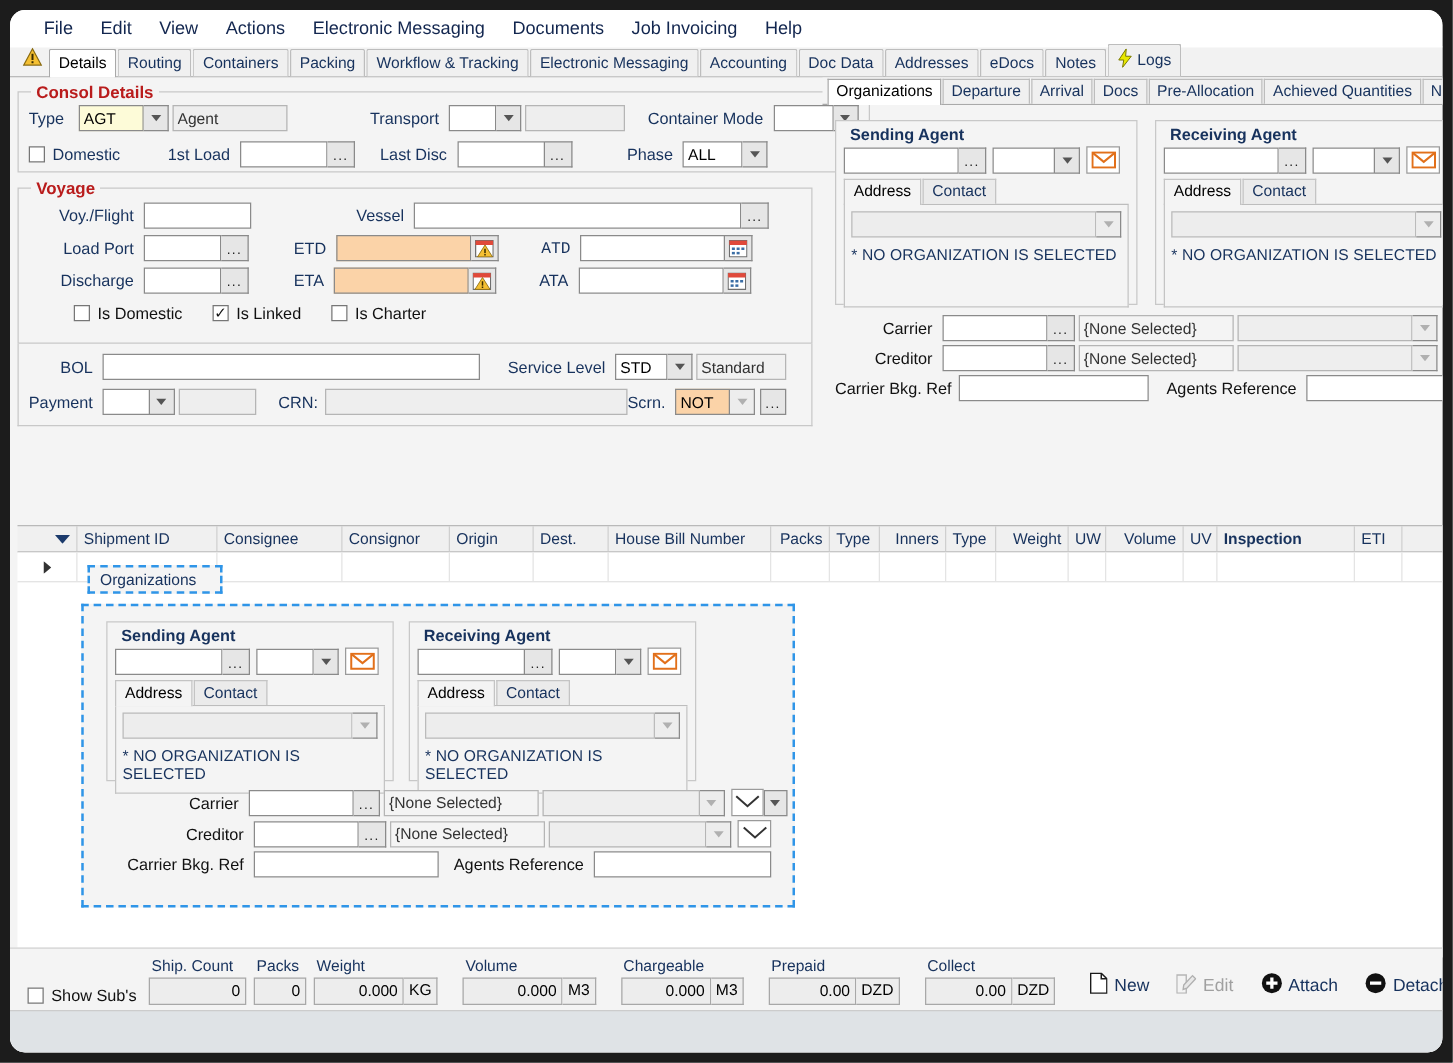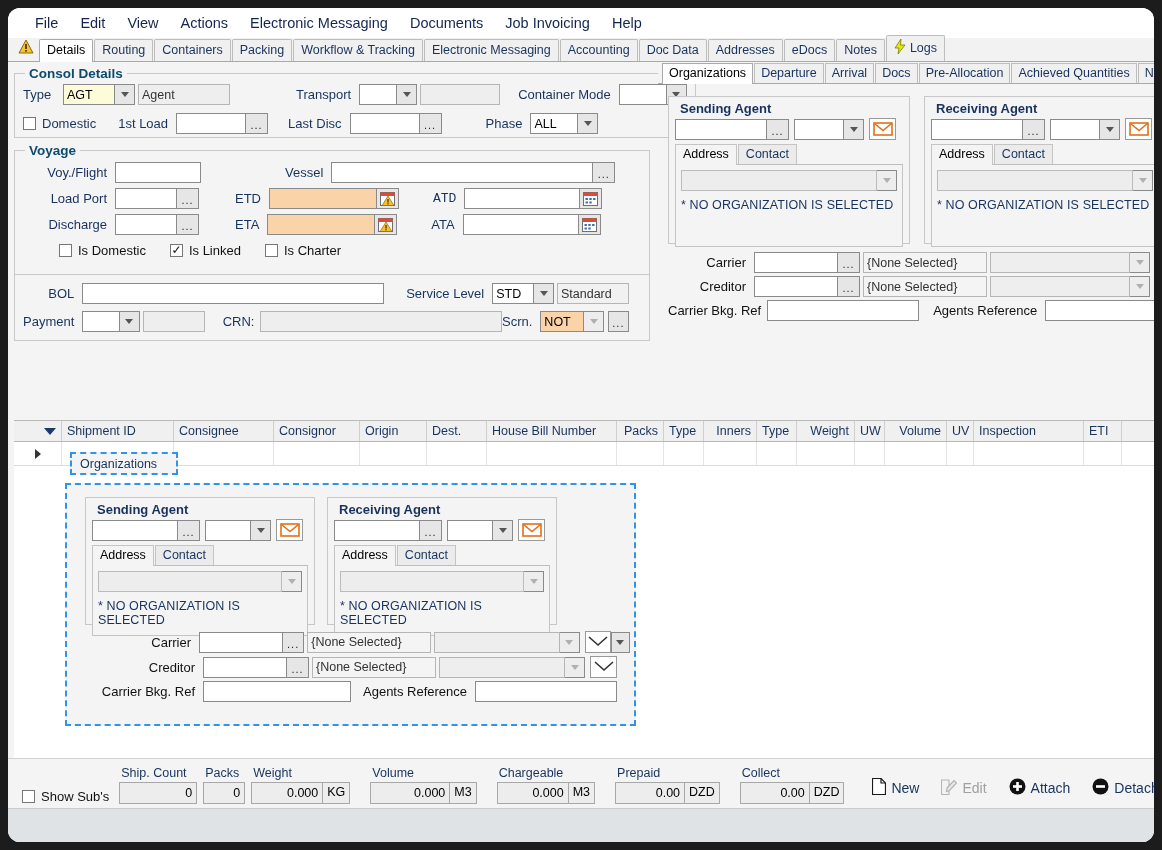--- a/index.html
+++ b/index.html
@@ -60,21 +60,21 @@
   .panel-left { position: absolute; left: 6px; top: 4px; width: 636px; }
   .panel-right { position: absolute; left: 650px; top: 0px; width: 504px; }
 
   fieldset.group {
     border: 1px solid #c8c8c8; border-radius: 0;
     margin: 0; padding: 2px 8px 6px 8px;
     background: #f4f4f4;
     position: relative;
   }
   fieldset.group > legend {
-    font-size: 13.5px; font-weight: bold; color: #0c4a6e;
+    font-size: 13.5px; font-weight: bold; color: #b91c1c;
     padding: 0 4px; margin-left: 2px;
   }
   .lbl { font-size: 13px; color: #17325d; white-space: nowrap; }
   .lbl-dark { font-size: 13px; color: #111; white-space: nowrap; }
 
   .inp {
     border: 1px solid #8a8a8a; background: #ffffff;
     height: 21px; font-size: 12.5px; color: #000;
     padding: 1px 3px; outline: none;
     font-family: "Liberation Sans", sans-serif;
@@ -244,21 +244,21 @@
           <input class="inp ro" style="width: 80px; margin-left: 3px;" value="">
           <span class="lbl" style="margin-left:18px;">Container Mode</span>
           <input class="inp" style="width: 48px; margin-left: 8px;" value="">
           <div class="ddbtn">
               <span class="chev"></span>
             </div>
         </div>
         <div class="row">
           <span class="cb"></span>
           <span class="lbl" style="margin-left:6px;">Domestic</span>
-          <span class="lbl" style="margin-left:22px;">1st Load</span>
+          <span class="lbl" style="margin-left:38px;">1st Load</span>
           <input class="inp" style="width: 70px; margin-left: 8px;" value="">
           <div class="elip">...</div>
           <span class="lbl" style="margin-left:20px;">Last Disc</span>
           <input class="inp" style="width: 70px; margin-left: 8px;" value="">
           <div class="elip">...</div>
           <span class="lbl" style="margin-left:44px;">Phase</span>
           <input class="inp" style="width: 48px; margin-left: 8px;" value="ALL">
           <div class="ddbtn">
               <span class="chev"></span>
             </div>
@@ -496,21 +496,21 @@
         <div class="gh" style="width:60px;">Dest.</div>
         <div class="gh" style="width:130px;">House Bill Number</div>
         <div class="gh r" style="width:47px;">Packs</div>
         <div class="gh" style="width:40px;">Type</div>
         <div class="gh r" style="width:53px;">Inners</div>
         <div class="gh" style="width:40px;">Type</div>
         <div class="gh r" style="width:58px;">Weight</div>
         <div class="gh" style="width:30px;">UW</div>
         <div class="gh r" style="width:62px;">Volume</div>
         <div class="gh" style="width:27px;">UV</div>
-        <div class="gh" style="width:110px;">Inspection</div>
+        <div class="gh" style="width:110px;font-weight:bold;">Inspection</div>
         <div class="gh" style="width:38px;">ETI</div>
       </div>
       <div class="growrow">
         <div class="gc" style="width:48px;display:flex;align-items:center;justify-content:center;">
           <svg width="7" height="10" viewBox="0 0 7 10">
               <polygon points="1,0 7,5 1,10" fill="#333"></polygon>
             </svg>
         </div>
         <div class="gc" style="width:112px;"></div>
         <div class="gc" style="width:100px;"></div>

